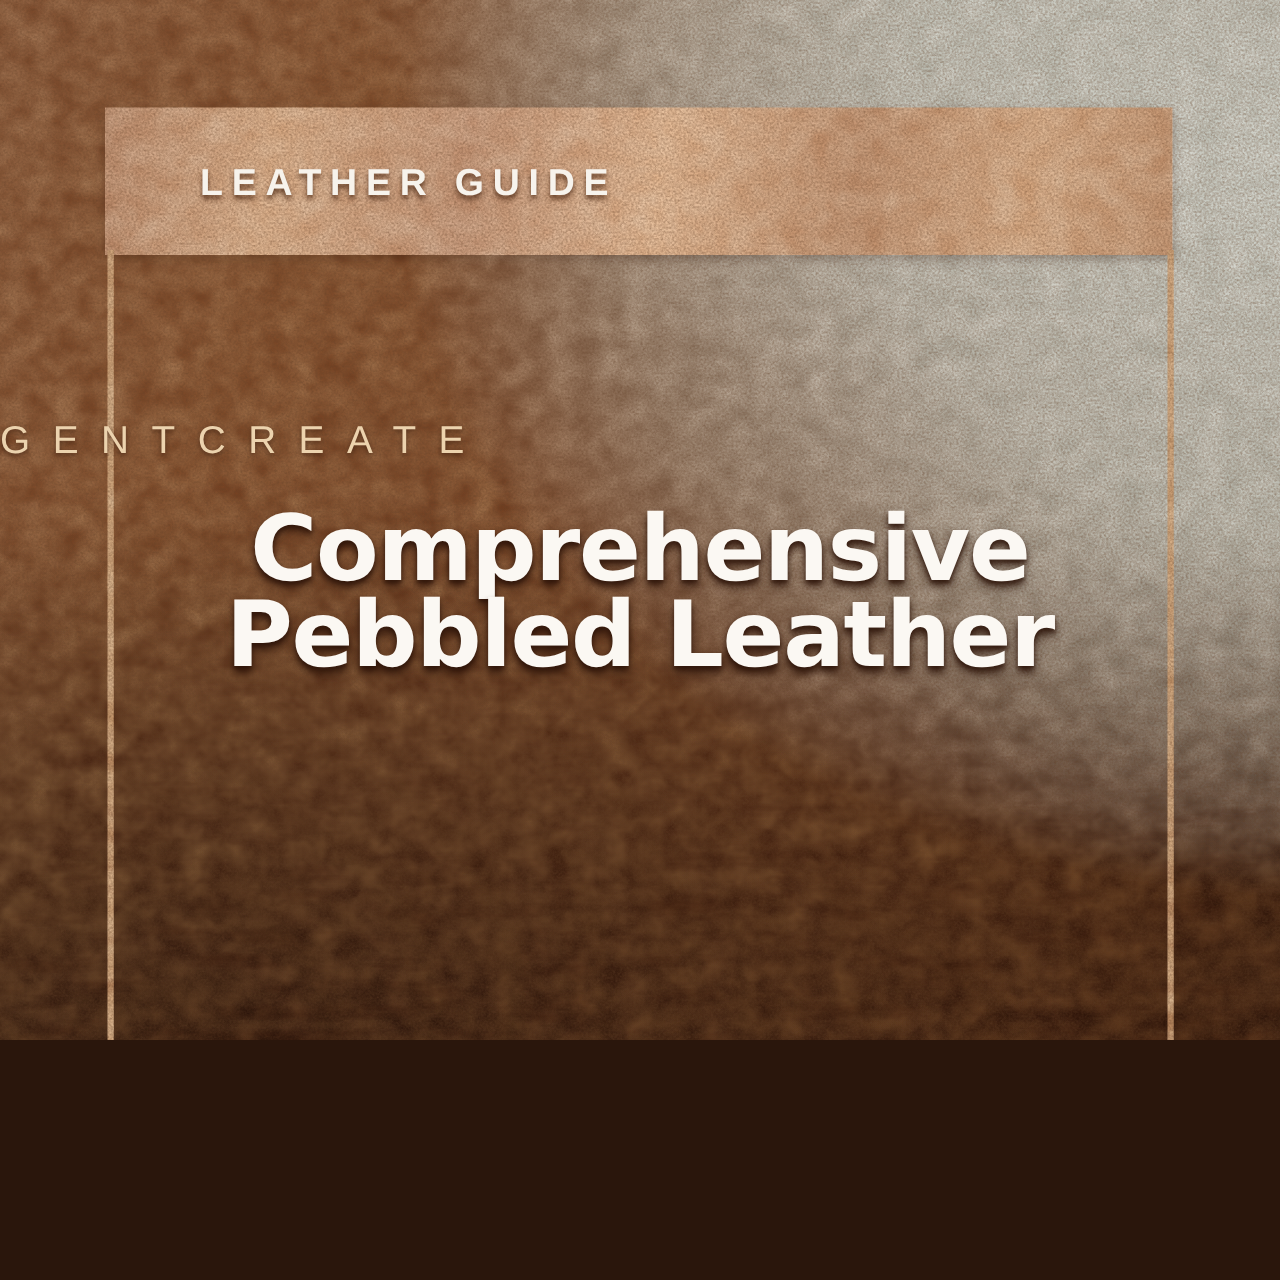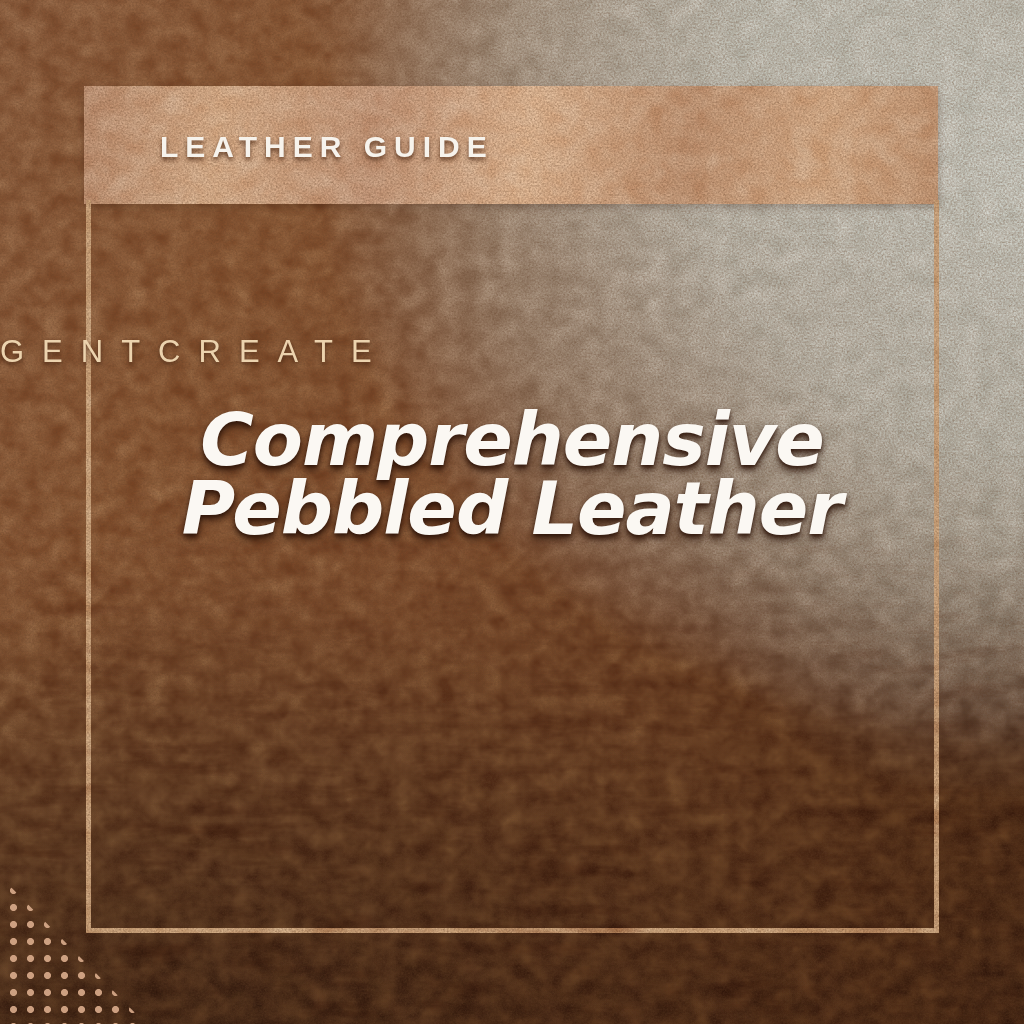--- a/index.html
+++ b/index.html
@@ -1,17 +1,17 @@
 <!DOCTYPE html>
 <html><head>
 <meta charset="utf-8">
 <style>
   html,body{margin:0;padding:0;background:#2a160c;}
   .poster{
-    position:relative;width:1024px;height:1024px;overflow:hidden;
+    position:relative;width:1024px;height:832px;overflow:hidden;
     font-family:"Liberation Sans",sans-serif;
   }
   .layer{position:absolute;inset:0;}
   
   .bg-base{
     background:
       radial-gradient(1250px 950px at 18% 112%, rgba(18,8,4,0.62), rgba(18,8,4,0) 58%),
       linear-gradient(180deg, rgba(0,0,0,0) 52%, rgba(28,12,6,0.42) 100%),
       radial-gradient(920px 720px at 103% 17%, rgba(202,207,199,0.96) 0%, rgba(193,198,189,0.82) 38%, rgba(176,178,166,0.46) 62%, rgba(170,170,158,0) 80%),
       radial-gradient(680px 520px at 74% -6%, rgba(188,192,184,0.75), rgba(188,192,184,0) 70%),
@@ -58,21 +58,20 @@
     font-size:31px;letter-spacing:18px;font-weight:400;
     color:#ecd3ae;text-shadow:0 2px 4px rgba(50,24,10,0.65);
     white-space:nowrap;
   }
   .main-title{
     position:absolute;left:0;right:0;top:405px;margin:0;text-align:center;
     font-family:"DejaVu Sans",sans-serif;font-weight:bold;
     font-size:73px;line-height:69px;letter-spacing:-1px;
     color:#fbf8f3;
     text-shadow:0 5px 7px rgba(43,19,8,0.85),0 2px 3px rgba(43,19,8,0.55);
-    font-style:italic;
   }
   .main-title span{display:block;}
   .subtitle{
     position:absolute;left:0;right:0;top:632px;text-align:center;
     font-size:40px;line-height:57px;letter-spacing:8px;font-weight:400;
     color:#f4efe7;text-shadow:0 3px 5px rgba(40,18,8,0.75);
   }
   .subtitle span{display:block;}
 </style>
 </head>

